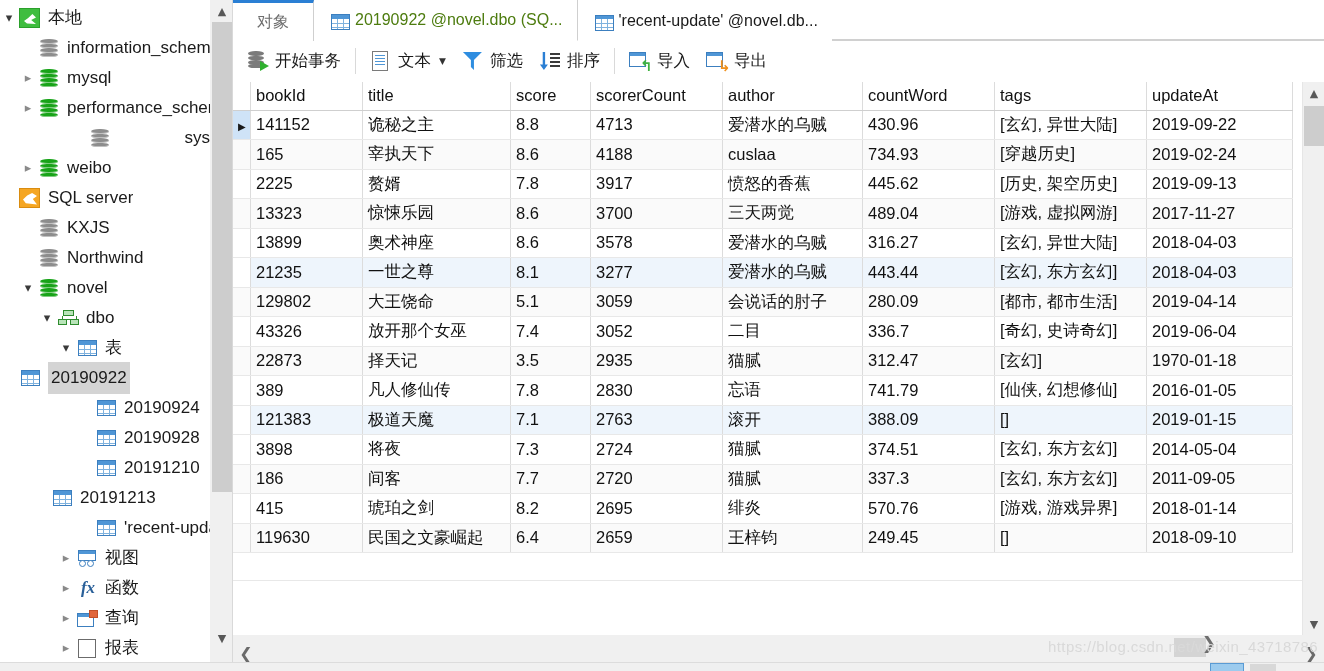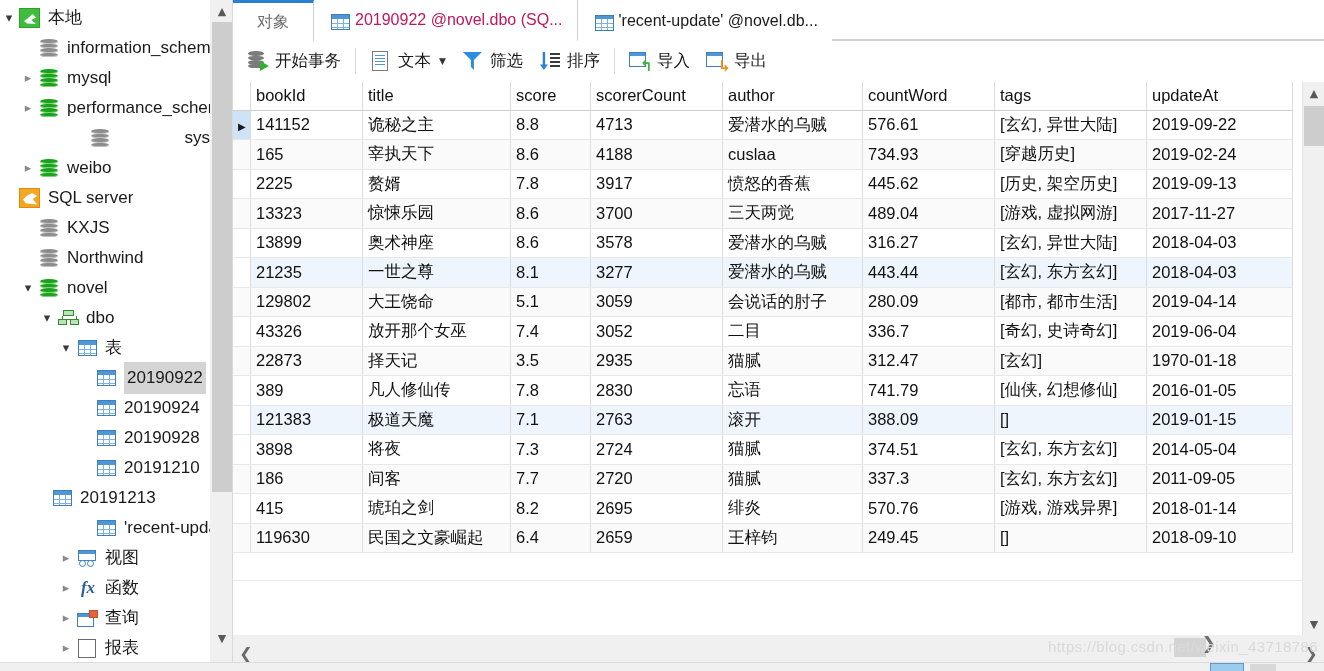--- a/index.html
+++ b/index.html
@@ -235,21 +235,21 @@
     cursor: default;
   }
   .tab.first {
     background: #ffffff;
     border-top: 3px solid #2a7fd4;
     color: #6e6e6e;
     padding: 0 24px;
   }
   .tab.active {
     background: #ffffff;
-    color: #be185d;
+    color: #4d7c0f;
     border-bottom: 1px solid #ffffff;
   }
   .tab.current { color: #1a1a1a; background: #ffffff; border-right: none; }
   .tab .tico { flex: 0 0 20px; width: 20px; height: 18px; position: relative; }
   #tabfill { flex: 1 1 auto; background: #ffffff; border-bottom: 1px solid #d0d0d0; }
 
   
   #toolbar {
     height: 41px;
     background: #ffffff;
@@ -605,21 +605,21 @@
           </span>
           <span class="lbl">dbo</span>
         </div>
         <div class="tnode" style="padding-left: 57px;">
           <span class="arrow open">▾</span>
           <span class="ico">
             <span class="tbl"></span>
           </span>
           <span class="lbl">表</span>
         </div>
-        <div class="tnode sel" style="padding-left: 76px;">
+        <div class="tnode sel" style="">
           <span class="arrow"></span>
           <span class="ico">
             <span class="tbl"></span>
           </span>
           <span class="lbl">20190922</span>
         </div>
         <div class="tnode" style="padding-left: 76px;">
           <span class="arrow"></span>
           <span class="ico">
             <span class="tbl"></span>
@@ -782,21 +782,21 @@
               </tr>
           </thead>
           <tbody id="bodyrows">
               <tr class="cur">
                 <td class="rowmark"></td>
                 <td class="num" style="width: 112px;">141152</td>
                 <td class="" style="width: 148px;">诡秘之主</td>
                 <td class="" style="width: 80px;">8.8</td>
                 <td class="num" style="width: 132px;">4713</td>
                 <td class="" style="width: 140px;">爱潜水的乌贼</td>
-                <td class="num" style="width: 132px;">576.61</td>
+                <td class="num" style="width: 132px;">430.96</td>
                 <td class="" style="width: 152px;">[玄幻, 异世大陆]</td>
                 <td class="" style="width: 146px;">2019-09-22</td>
               </tr>
               <tr class="alt">
                 <td class="rowmark"></td>
                 <td class="num" style="width: 112px;">165</td>
                 <td class="" style="width: 148px;">宰执天下</td>
                 <td class="" style="width: 80px;">8.6</td>
                 <td class="num" style="width: 132px;">4188</td>
                 <td class="" style="width: 140px;">cuslaa</td>

